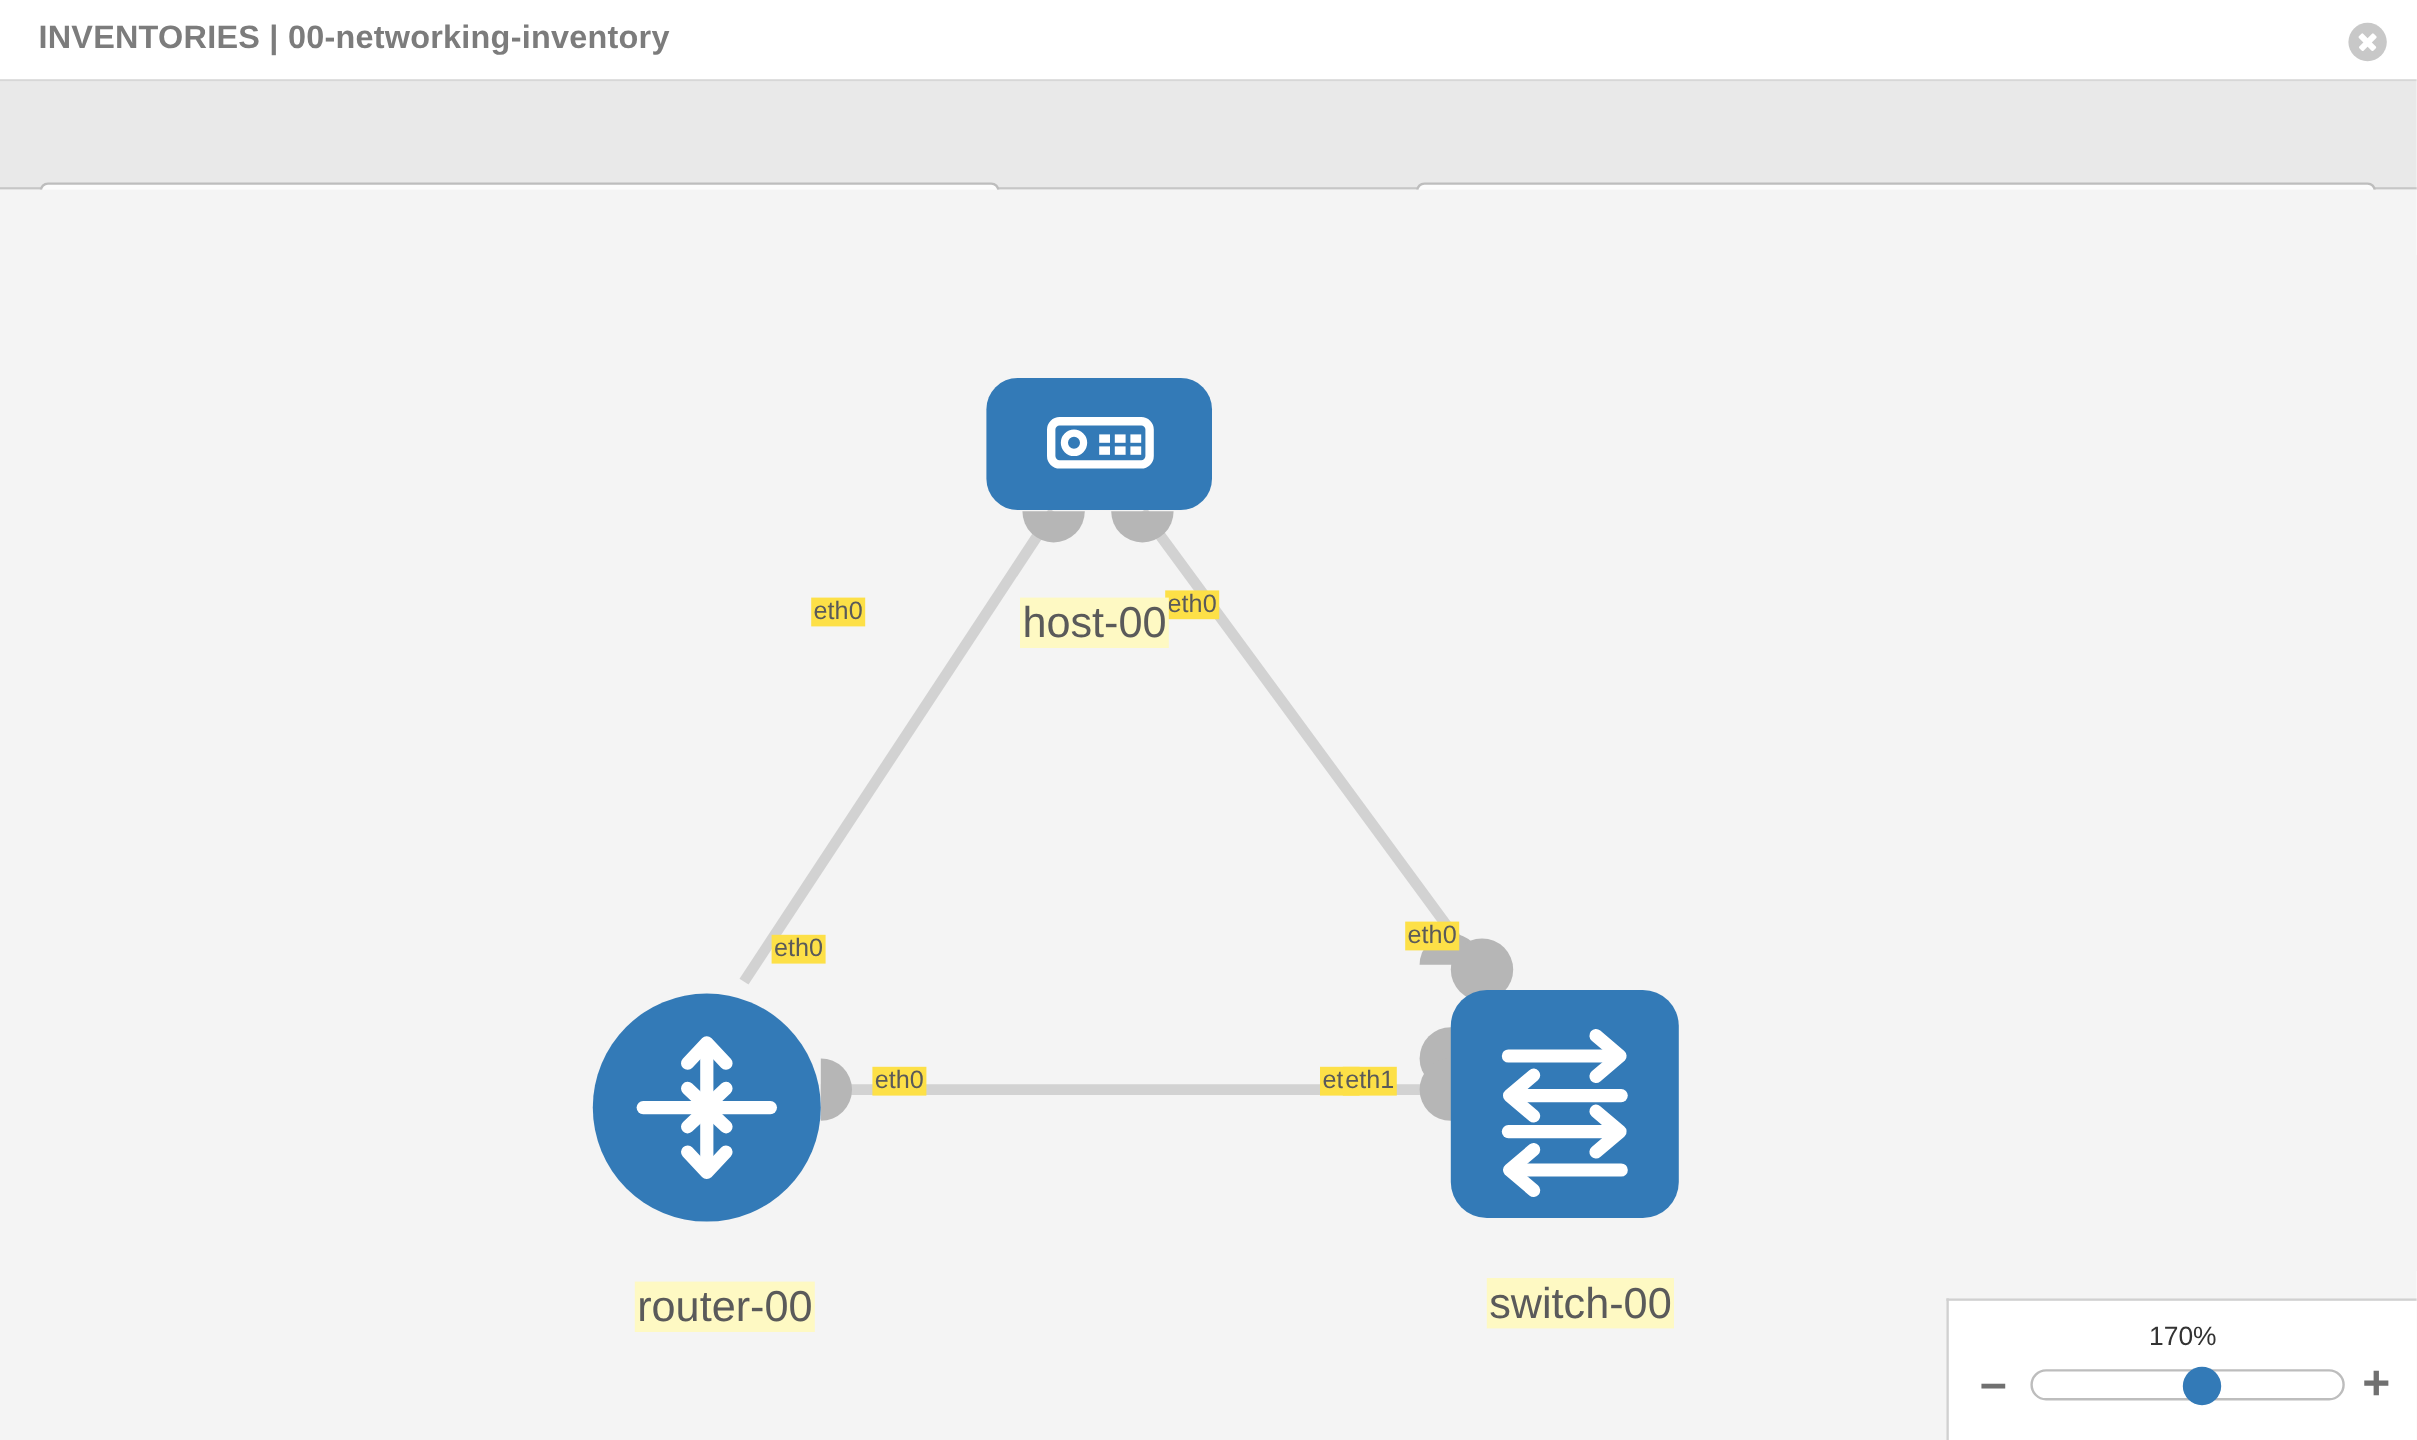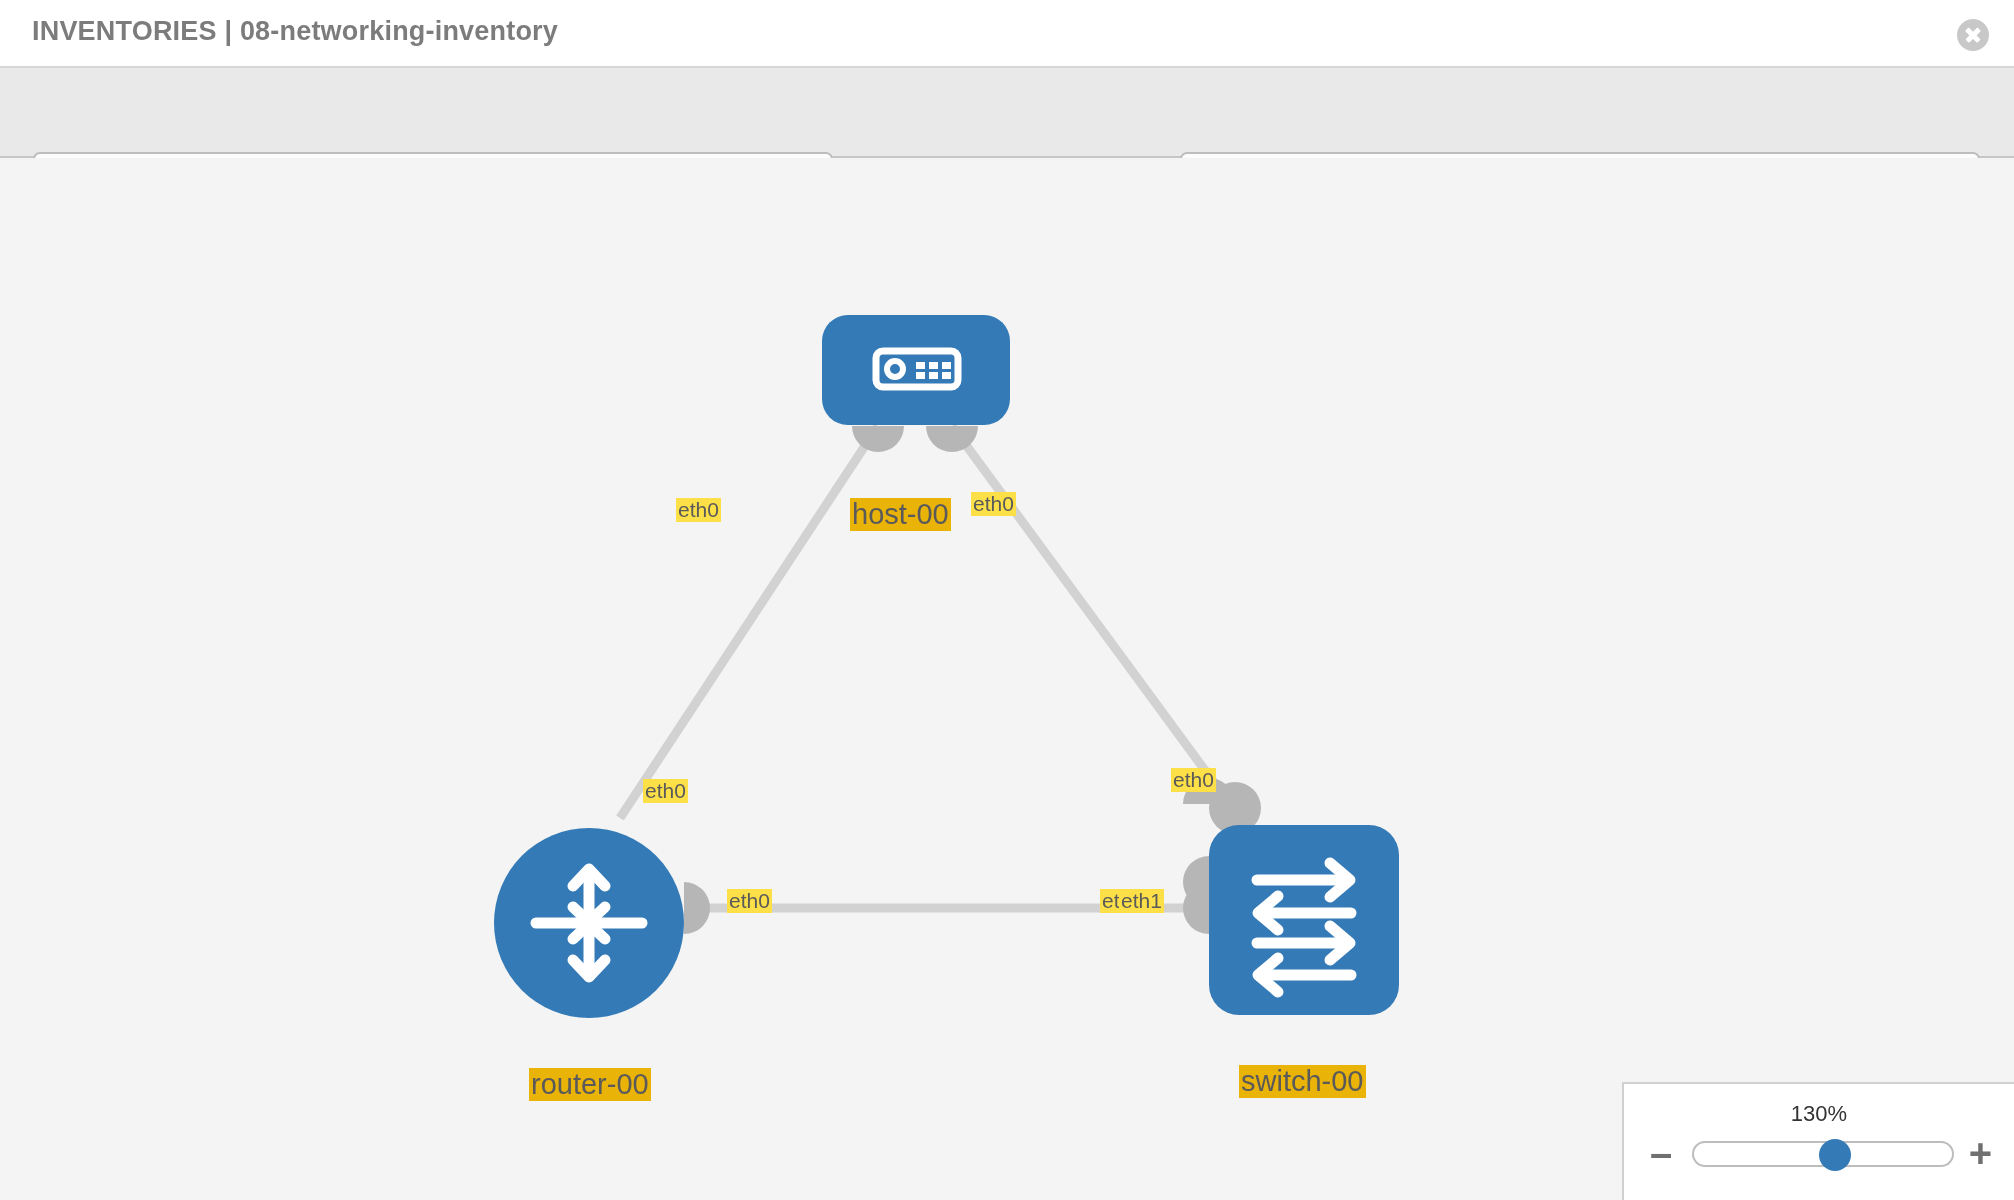--- a/index.html
+++ b/index.html
@@ -92,22 +92,22 @@
   .topo-svg { position: absolute; left: 0; top: 0; width: 2014px; height: 1042px; }
 
   .node { position: absolute; }
   .node-shape {
     position: absolute; left: 0; top: 0;
     background: #337ab7;
   }
   .node-shape svg { position: absolute; left: 0; top: 0; width: 100%; height: 100%; }
   .node-label {
     position: absolute;
-    font-size: 29px; color: #5a5a5a;
-    background: #eab308;
+    font-size: 36px; color: #5a5a5a;
+    background: #fef9c3;
     white-space: nowrap; text-align: left;
     padding: 0 2px;
   }
 
   
   #node-host { left: 822px; top: 157px; width: 188px; height: 110px; }
   #node-host .node-shape { width: 188px; height: 110px; border-radius: 26px; }
   #node-host .node-label { left: 28px; top: 183px; }
 
   
@@ -157,21 +157,21 @@
     width: 32px; height: 32px; border-radius: 50%;
     background: #337ab7; cursor: pointer;
   }
 </style>
 </head>
 <body>
 
 <div id="app">
 
   <div class="header">
-    <div class="page-title">INVENTORIES | 08-networking-inventory</div>
+    <div class="page-title">INVENTORIES | 00-networking-inventory</div>
     <div class="close-btn"></div>
   </div>
 
   <div class="toolbar">
 
     <div class="actions-select">
       <span class="actions-label">ACTIONS</span>
       <span class="caret"></span>
     </div>
 
@@ -275,21 +275,21 @@
             <line x1="142" y1="150" x2="50" y2="150"></line>
             <polyline points="69,133 49,150 69,167"></polyline>
           </g>
         </svg>
       </div>
       <span class="node-label">switch-00</span>
     </div>
   </div>
 
   <div class="zoom-panel">
-    <div class="zoom-pct">130%</div>
+    <div class="zoom-pct">170%</div>
     <div class="zoom-minus">–</div>
     <div class="zoom-track">
       <div class="zoom-thumb" style="left:125px;"></div>
     </div>
     <div class="zoom-plus">+</div>
   </div>
 
 </div>
 
 </body></html>

